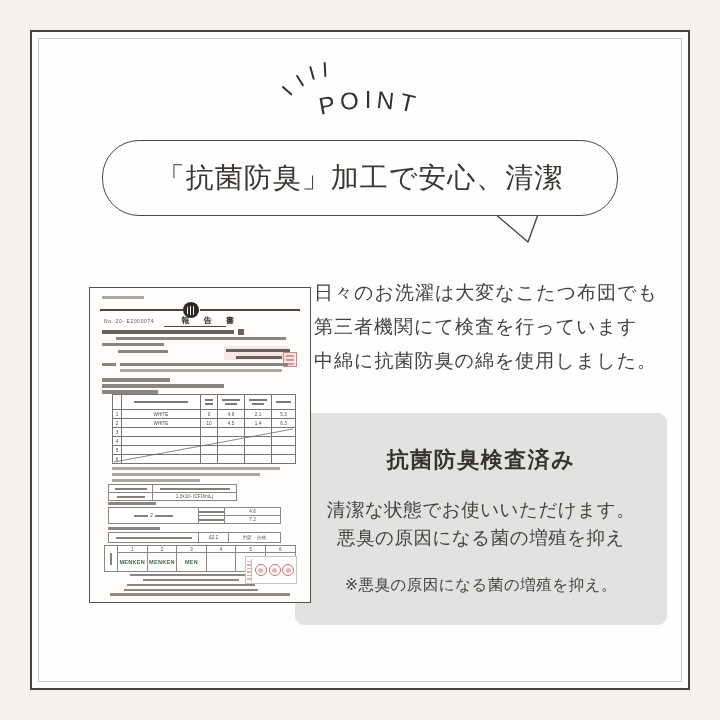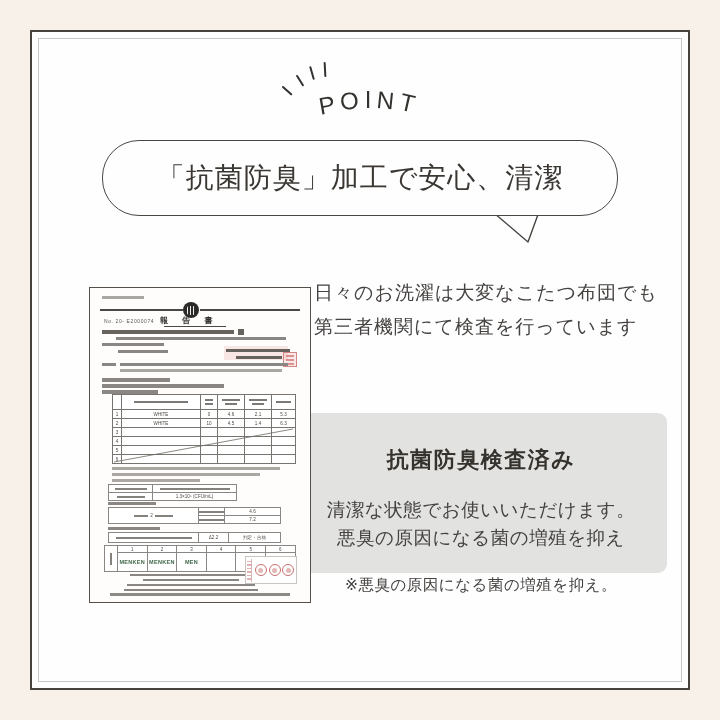--- a/index.html
+++ b/index.html
@@ -21,38 +21,38 @@
   
   .bubble{position:absolute;left:102px;top:140px;width:514px;height:74px;border:1.4px solid #4a4642;
           border-radius:37px;background:#fefefe;z-index:3;display:flex;align-items:center;justify-content:center;
           font-size:28px;letter-spacing:1px;color:#3b3834;}
   .tail{position:absolute;left:480px;top:209px;z-index:2;}
 
   
   .intro{position:absolute;left:314px;top:276px;font-size:19px;line-height:34px;letter-spacing:1px;color:#454240;z-index:3;}
 
   
-  .panel{position:absolute;left:295px;top:413px;width:372px;height:160px;background:#e2e2e1;border-radius:9px;z-index:1;}
+  .panel{position:absolute;left:295px;top:413px;width:372px;height:212px;background:#e2e2e1;border-radius:9px;z-index:1;}
   .panel-heading{margin:32px 0 0 0;text-align:center;font-size:22px;font-weight:bold;letter-spacing:1.5px;color:#36332e;}
   .panel-body{margin-top:21px;text-align:center;font-size:18.5px;line-height:27.5px;letter-spacing:.5px;color:#454240;}
   .panel-note{margin-top:24px;text-align:center;font-size:15.5px;letter-spacing:.5px;color:#454240;}
 
   
   .doc{position:absolute;left:89px;top:287px;width:220px;height:314px;background:#fefdfc;border:1.2px solid #55504a;z-index:2;}
   .doc *{box-sizing:border-box;}
   .b{position:absolute;background:#8a8683;height:3px;}
   .b-dark{background:#66625e;}
   .b-light{background:#aba7a2;}
   .rule{position:absolute;height:1.5px;background:#4a4744;}
   .emblem{position:absolute;left:93px;top:14px;width:16px;height:16px;border-radius:50%;background:#2b2a28;
           display:flex;align-items:center;justify-content:center;}
   .emblem i{display:block;width:8px;height:9px;border-radius:2px;
             background:repeating-linear-gradient(90deg,#f4f2ef 0 1px,#2b2a28 1px 3px);}
   .doc-no{position:absolute;left:14px;top:30px;font-size:5px;letter-spacing:.6px;color:#5b5855;}
-  .doc-title{position:absolute;left:70px;top:27px;width:80px;text-align:left;font-size:8px;font-weight:bold;
+  .doc-title{position:absolute;left:70px;top:27px;width:80px;text-align:right;font-size:8px;font-weight:bold;
              letter-spacing:6px;color:#35322f;}
   .doc-title-u{position:absolute;left:74px;top:38px;width:62px;height:1px;background:#4a4744;}
   .pinktint{position:absolute;left:134px;top:58px;width:64px;height:14px;background:rgba(224,130,130,.18);}
   .redsq{position:absolute;left:193px;top:64px;width:14px;height:15px;border:1px solid #d28585;
          background:rgba(235,170,170,.25);}
   .redsq i{display:block;margin:2px auto 0;width:8px;height:2px;background:rgba(205,110,110,.7);}
 
   .ctable{position:absolute;left:22px;top:106px;display:grid;
           grid-template-columns:9px 79px 17px 27px 27px 24px;grid-template-rows:15px repeat(6,9px);
           font-size:4.6px;color:#4c4a47;border-top:1px solid #77736f;border-left:1px solid #77736f;background:#fff;}
@@ -107,20 +107,21 @@
     <path d="M14,4 L48,33 L60,0" fill="#fefefe" stroke="#4a4642" stroke-width="1.4" stroke-linejoin="round"></path>
   </svg>
 
   <div class="bubble">
     <span>「抗菌防臭」加工で安心、清潔</span>
   </div>
 
   <div class="intro">
     <div>日々のお洗濯は大変なこたつ布団でも</div>
     <div>第三者機関にて検査を行っています</div>
+    <div>中綿に抗菌防臭の綿を使用しました。</div>
   </div>
 
   <div class="panel">
     <div class="panel-heading">抗菌防臭検査済み</div>
     <div class="panel-body">
       <div>清潔な状態でお使いいただけます。</div>
       <div>悪臭の原因になる菌の増殖を抑え</div>
     </div>
     <div class="panel-note">※悪臭の原因になる菌の増殖を抑え。</div>
   </div>

